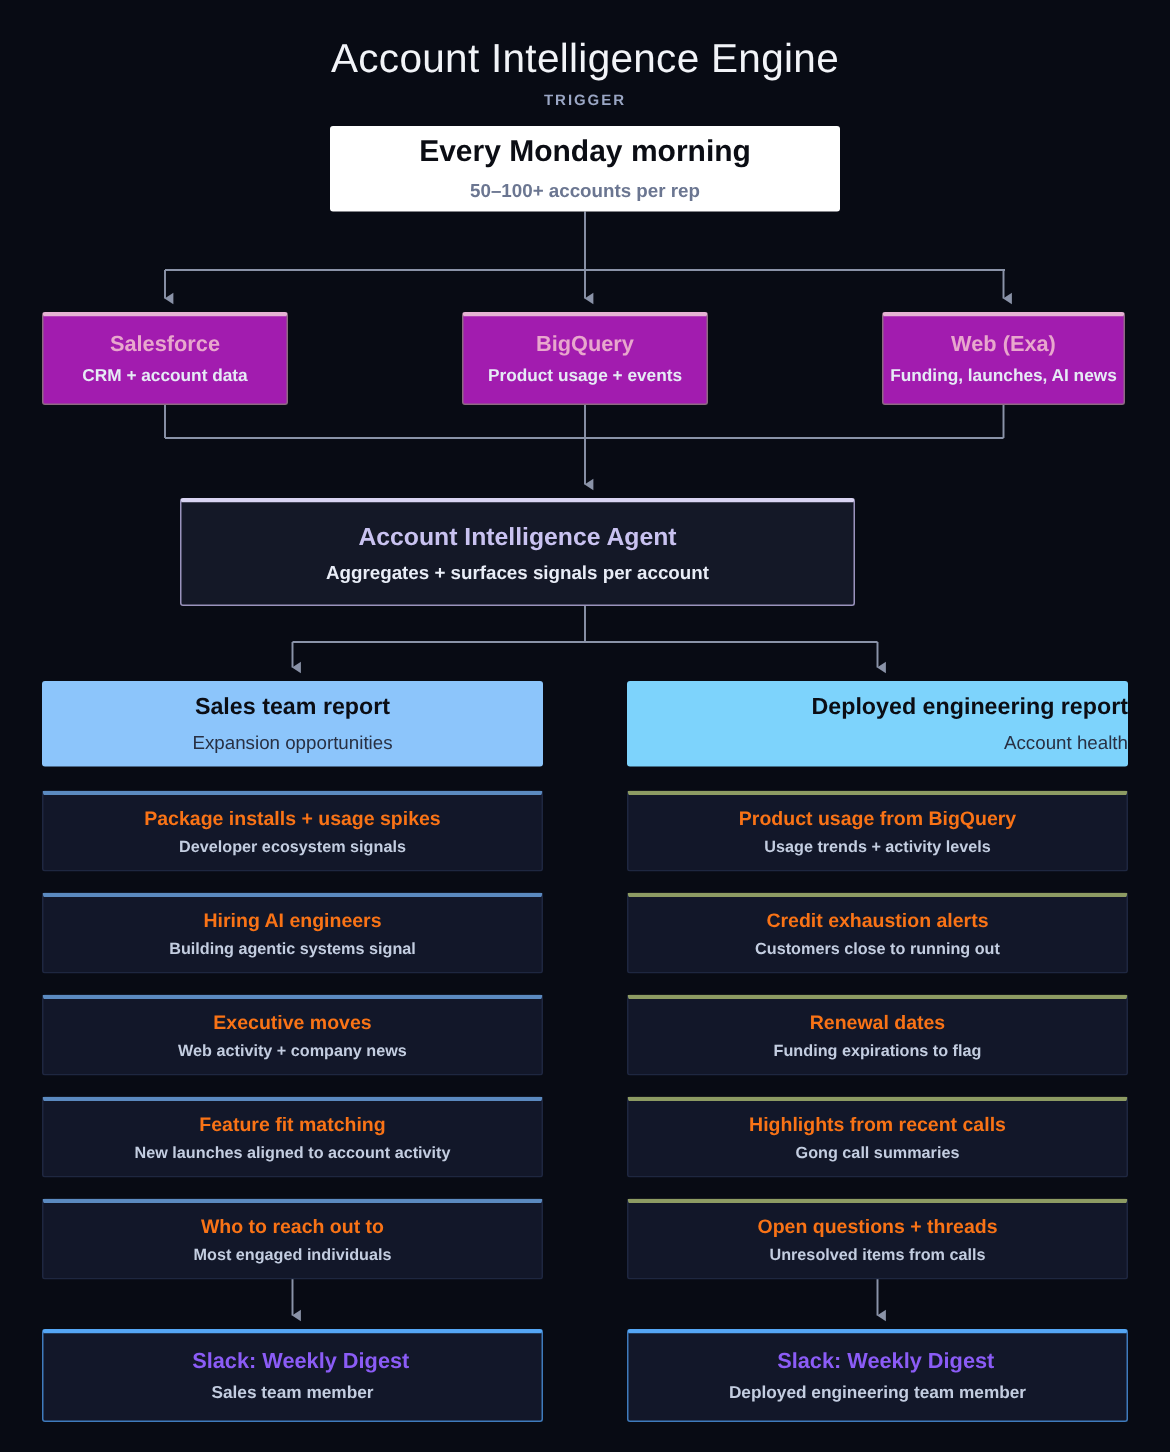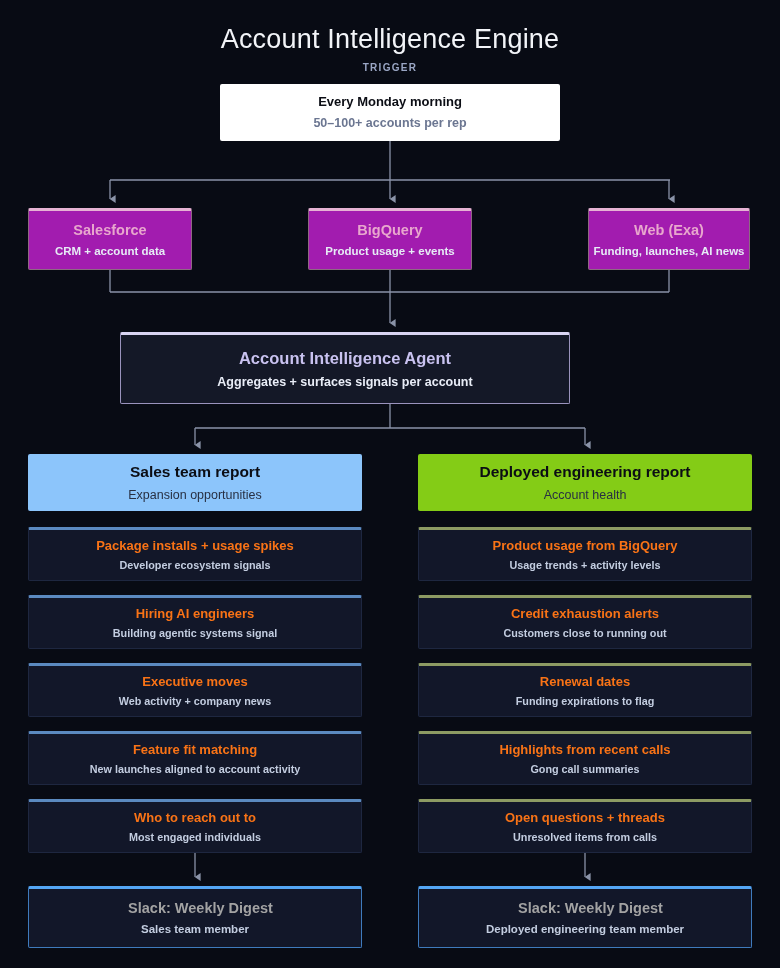--- a/index.html
+++ b/index.html
@@ -61,21 +61,21 @@
     line-height: 1.3;
     margin-top: 5px;
   }
 
   
   .node-trigger {
     left: 220px; top: 84px;
     width: 340px; height: 57px;
     background: #ffffff;
   }
-  .node-trigger .n-title { color: #0b0d14; font-size: 13px; }
+  .node-trigger .n-title { color: #0b0d14; font-size: 20px; }
   .node-trigger .n-sub { color: #6b7691; font-weight: 700; font-size: 12.5px; }
 
   
   .node-source {
     top: 208px;
     height: 62px;
     background: #a21caf;
     border: 1px solid #8e6b82;
     border-top: 3px solid #e6b3d4;
     text-align: center;
@@ -98,21 +98,21 @@
   .node-agent .n-sub { color: #e9edf7; font-size: 12.5px; }
 
   
   .node-report {
     top: 454px;
     height: 57px;
   }
   .node-report .n-title { color: #0b0d14; font-size: 15.5px; }
   .node-report .n-sub { color: #283043; font-weight: 400; font-size: 12.5px; }
   #rep-left  { left: 28px;  width: 334px; background: #8cc5fb; }
-  #rep-right { left: 418px; width: 334px; background: #84cc16; }
+  #rep-right { left: 418px; width: 334px; background: #7dd3fc; align-items: flex-end; }
 
   
   .node-item {
     height: 54px;
     background: #121729;
     border: 1px solid #1e2740;
     border-top-width: 3px;
     border-top-style: solid;
   }
   .node-item .n-title { color: #f97316; font-size: 13px; }
@@ -121,21 +121,21 @@
   .col-right .node-item { border-top-color: #8d9b63; left: 418px; width: 334px; }
 
   
   .node-slack {
     top: 886px;
     height: 62px;
     background: #121729;
     border: 1px solid #3f7bbd;
     border-top: 3px solid #54a6f5;
   }
-  .node-slack .n-title { color: #a3a3a3; font-size: 14.5px; margin-left: 11px; }
+  .node-slack .n-title { color: #8b5cf6; font-size: 14.5px; margin-left: 11px; }
   .node-slack .n-sub   { color: #c3cde0; font-size: 11.5px; }
   #slack-left  { left: 28px;  width: 334px; }
   #slack-right { left: 418px; width: 334px; }
 
   
   .wires {
     position: absolute;
     left: 0; top: 0;
     width: 780px; height: 968px;
     pointer-events: none;

